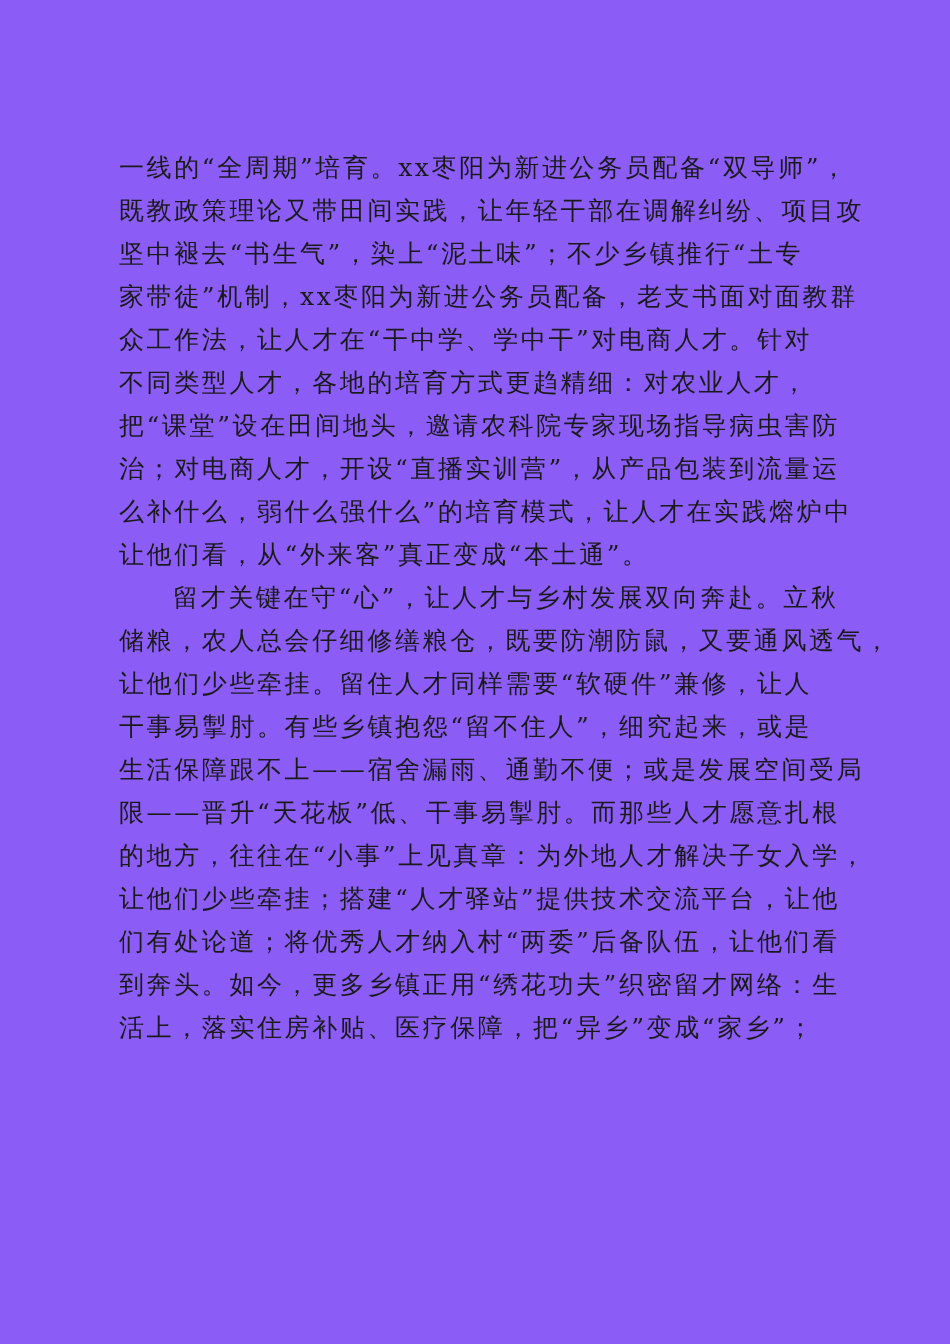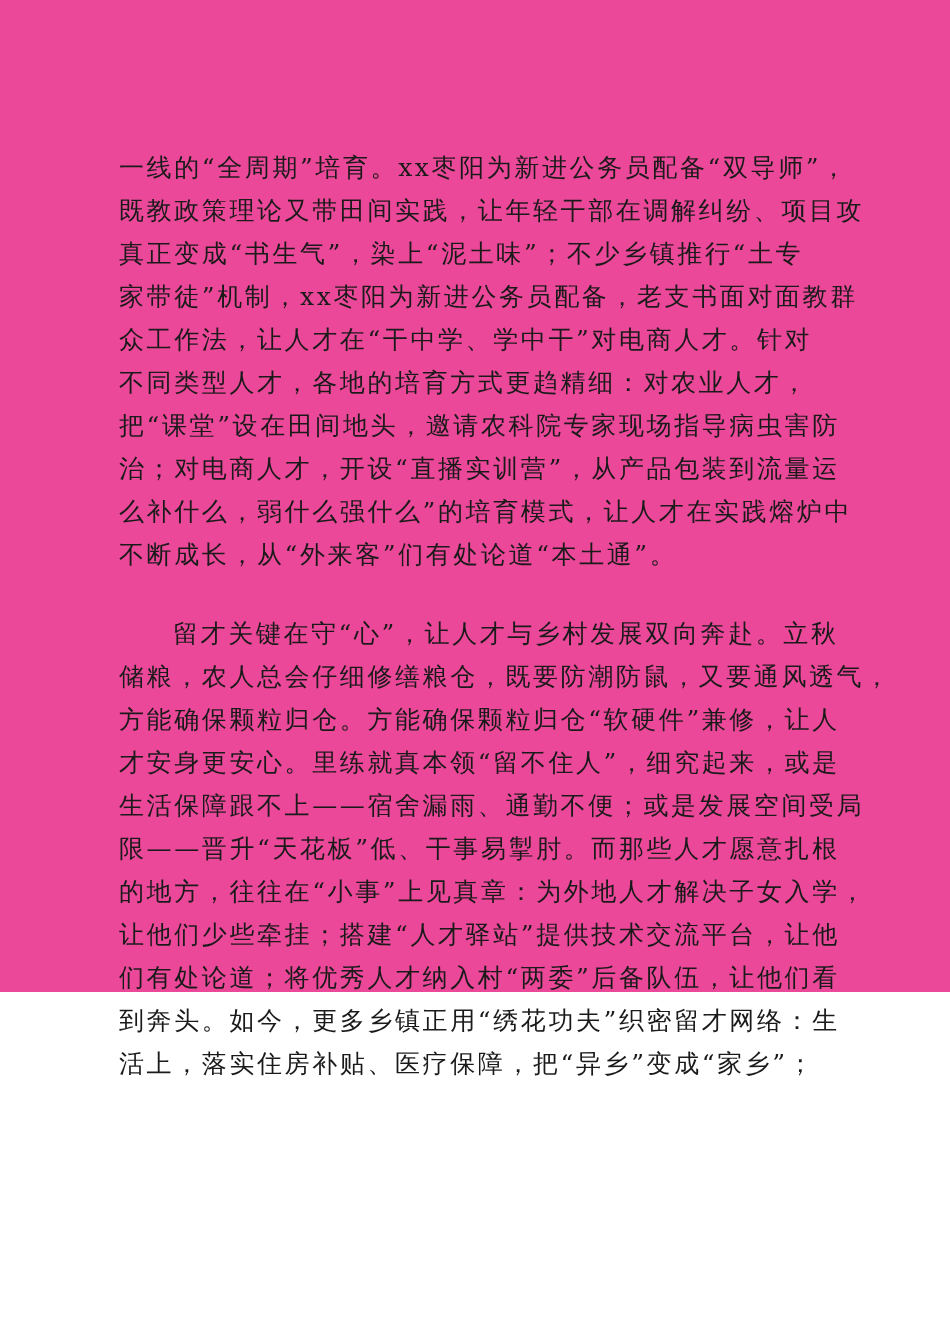--- a/index.html
+++ b/index.html
@@ -11,68 +11,67 @@
       width: 950px;
       height: 1344px;
       position: relative;
       overflow: hidden;
     }
     .page {
       position: absolute;
       left: 0;
       top: 0;
       width: 950px;
-      height: 992px;
-      background: #ec4899;
+      height: 1344px;
+      background: #8b5cf6;
     }
     .body-text {
       position: absolute;
       left: 119px;
       top: 146px;
       width: 720px;
       font-family: "DejaVu Serif", "Liberation Serif", serif;
       color: #1a1a1a;
       font-size: 25px;
       letter-spacing: 2.6px;
     }
     .line {
       height: 43px;
       line-height: 43px;
       white-space: nowrap;
       overflow: visible;
     }
     .line.indent {
       padding-left: 54px;
-      margin-top: 36px;
     }
   </style>
 </head>
 <body>
 
 <div class="page">
   <div class="body-text">
 
     <div>
       <div class="line">一线的“全周期”培育。xx枣阳为新进公务员配备“双导师”，</div>
       <div class="line">既教政策理论又带田间实践，让年轻干部在调解纠纷、项目攻</div>
-      <div class="line">真正变成“书生气”，染上“泥土味”；不少乡镇推行“土专</div>
+      <div class="line">坚中褪去“书生气”，染上“泥土味”；不少乡镇推行“土专</div>
       <div class="line">家带徒”机制，xx枣阳为新进公务员配备，老支书面对面教群</div>
       <div class="line">众工作法，让人才在“干中学、学中干”对电商人才。针对</div>
       <div class="line">不同类型人才，各地的培育方式更趋精细：对农业人才，</div>
       <div class="line">把“课堂”设在田间地头，邀请农科院专家现场指导病虫害防</div>
       <div class="line">治；对电商人才，开设“直播实训营”，从产品包装到流量运</div>
       <div class="line">么补什么，弱什么强什么”的培育模式，让人才在实践熔炉中</div>
-      <div class="line">不断成长，从“外来客”们有处论道“本土通”。</div>
+      <div class="line">让他们看，从“外来客”真正变成“本土通”。</div>
     </div>
 
     <div>
       <div class="line indent">留才关键在守“心”，让人才与乡村发展双向奔赴。立秋</div>
       <div class="line">储粮，农人总会仔细修缮粮仓，既要防潮防鼠，又要通风透气，</div>
-      <div class="line">方能确保颗粒归仓。方能确保颗粒归仓“软硬件”兼修，让人</div>
-      <div class="line">才安身更安心。里练就真本领“留不住人”，细究起来，或是</div>
+      <div class="line">让他们少些牵挂。留住人才同样需要“软硬件”兼修，让人</div>
+      <div class="line">干事易掣肘。有些乡镇抱怨“留不住人”，细究起来，或是</div>
       <div class="line">生活保障跟不上——宿舍漏雨、通勤不便；或是发展空间受局</div>
       <div class="line">限——晋升“天花板”低、干事易掣肘。而那些人才愿意扎根</div>
       <div class="line">的地方，往往在“小事”上见真章：为外地人才解决子女入学，</div>
       <div class="line">让他们少些牵挂；搭建“人才驿站”提供技术交流平台，让他</div>
       <div class="line">们有处论道；将优秀人才纳入村“两委”后备队伍，让他们看</div>
       <div class="line">到奔头。如今，更多乡镇正用“绣花功夫”织密留才网络：生</div>
       <div class="line">活上，落实住房补贴、医疗保障，把“异乡”变成“家乡”；</div>
     </div>
 
   </div>

